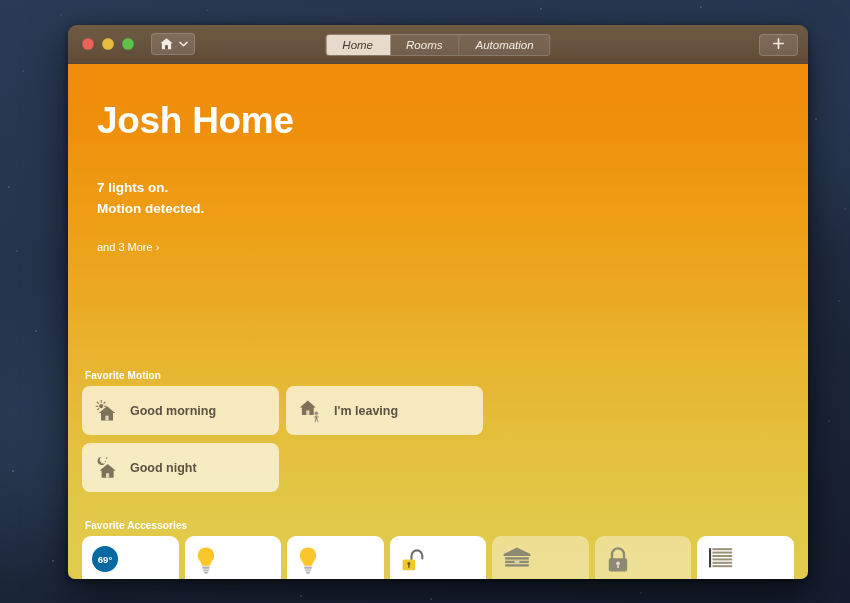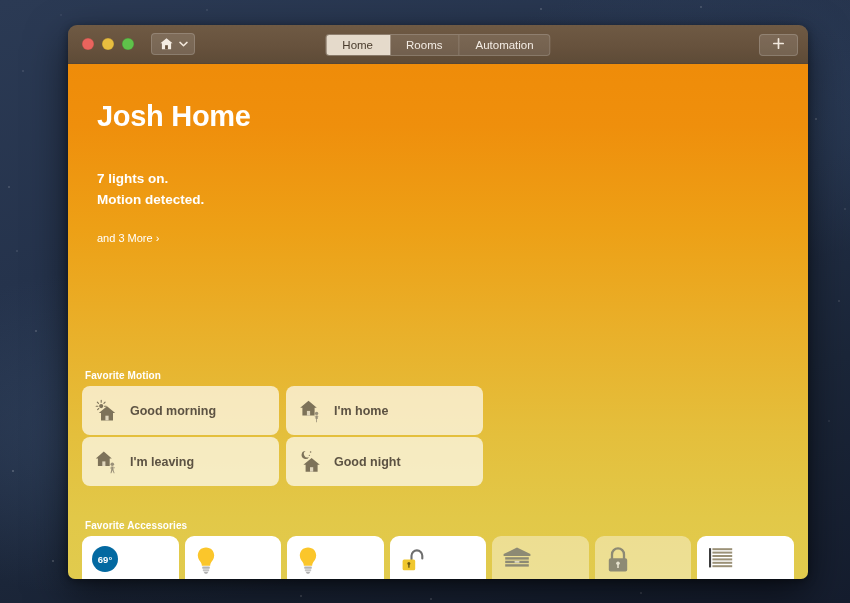--- a/index.html
+++ b/index.html
@@ -46,20 +46,21 @@
   
   #titlebar {
     height: 39px;
     flex: 0 0 39px;
     background: linear-gradient(180deg, #6f5a44 0%, #67523d 55%, #5e4b37 100%);
     display: flex;
     align-items: center;
     padding: 0 10px;
     position: relative;
     border-bottom: 1px solid rgba(0,0,0,0.22);
+    font-style: italic;
   }
   .traffic { display: flex; gap: 8px; align-items: center; margin-left: 4px; }
   .light { width: 12px; height: 12px; border-radius: 50%; }
   .light.red    { background: #e9645d; box-shadow: inset 0 0 0 0.5px rgba(0,0,0,0.18); }
   .light.yellow { background: #e8bd3f; box-shadow: inset 0 0 0 0.5px rgba(0,0,0,0.18); }
   .light.green  { background: #5fc14a; box-shadow: inset 0 0 0 0.5px rgba(0,0,0,0.18); }
 
   #home-btn {
     margin-left: 17px;
     height: 22px;
@@ -130,21 +131,21 @@
       #e4bf3c 72%,
       #e2c848 88%,
       #e1cb4e 100%);
     padding: 0 14px;
     position: relative;
     overflow: hidden;
   }
 
   #status-block { padding: 36px 0 0 15px; }
   #home-title {
-    font-size: 29px;
+    font-size: 37px;
     font-weight: bold;
     color: #ffffff;
     letter-spacing: -0.3px;
   }
   #status-lines { margin-top: 36px; }
   .status-line {
     font-size: 13.5px;
     font-weight: bold;
     color: #ffffff;
     line-height: 20.5px;
@@ -163,21 +164,21 @@
     color: #ffffff;
     margin: 0 0 5px 3px;
     letter-spacing: 0.1px;
   }
 
   
   #scenes-section { position: absolute; left: 14px; top: 306px; width: 410px; }
   #scenes-grid {
     display: grid;
     grid-template-columns: 197px 197px;
-    gap: 2px 7px;
+    gap: 8px 7px;
   }
   .scene-card {
     height: 49px;
     border-radius: 8px;
     background: rgba(255,255,255,0.68);
     display: flex;
     align-items: center;
     padding-left: 12px;
     gap: 10px;
     cursor: default;
@@ -310,35 +311,20 @@
                   <path d="M3.6 11.6 L4.8 10.5"></path>
               </g>
               <circle cx="7.2" cy="8.1" r="2.1" fill="#7d7259"></circle>
               <path d="M13 8.2 L4.8 14.9 L7 14.9 L7 22.4 L19 22.4 L19 14.9 L21.2 14.9 Z" fill="#7d7259"></path>
               <rect x="11.4" y="17.7" width="3.2" height="4.7" fill="#e0d6bc"></rect>
             </svg>
           </span>
           <span class="scene-label">Good morning</span>
         </div>
 
-        <div class="scene-card">
-          <span class="scene-icon">
-            <svg width="26" height="26" viewBox="0 0 26 26">
-              <path d="M10.5 2.8 L2.2 9.8 L4.4 9.8 L4.4 17.6 L16.6 17.6 L16.6 9.8 L18.8 9.8 Z" fill="#7d7259"></path>
-              <rect x="8.9" y="12.9" width="3.2" height="4.7" fill="#e0d6bc"></rect>
-              <g fill="#9a9079">
-                <circle cx="18.6" cy="15.4" r="1.7"></circle>
-                <path d="M17.6 17.6 h2.1 v3.4 h-0.8 v3.3 h-0.8 v-3.3 h-0.5 z"></path>
-                <path d="M16.6 18.2 l1.2 0.4 -0.5 1.2 z"></path>
-                <path d="M20.5 18.2 l-1.2 0.4 0.5 1.2 z"></path>
-              </g>
-            </svg>
-          </span>
-          <span class="scene-label">I'm home</span>
-        </div>
 
         <div class="scene-card">
           <span class="scene-icon">
             <svg width="26" height="26" viewBox="0 0 26 26">
               <path d="M9.8 2.6 L1.8 9.4 L3.9 9.4 L3.9 17.0 L15.7 17.0 L15.7 9.4 L17.8 9.4 Z" fill="#7d7259"></path>
               <rect x="8.3" y="12.4" width="3.1" height="4.6" fill="#e0d6bc"></rect>
               <g fill="#9a9079">
                 <circle cx="18.3" cy="15.2" r="1.8"></circle>
                 <path d="M17.2 17.5 h2.3 v3.4 l1.1 3.3 h-0.9 l-1.1 -2.9 l-1.2 2.9 h-0.9 l0.7 -3.3 z"></path>
                 <path d="M16.0 18.4 l1.3 0.3 -0.3 1.2 z"></path>

